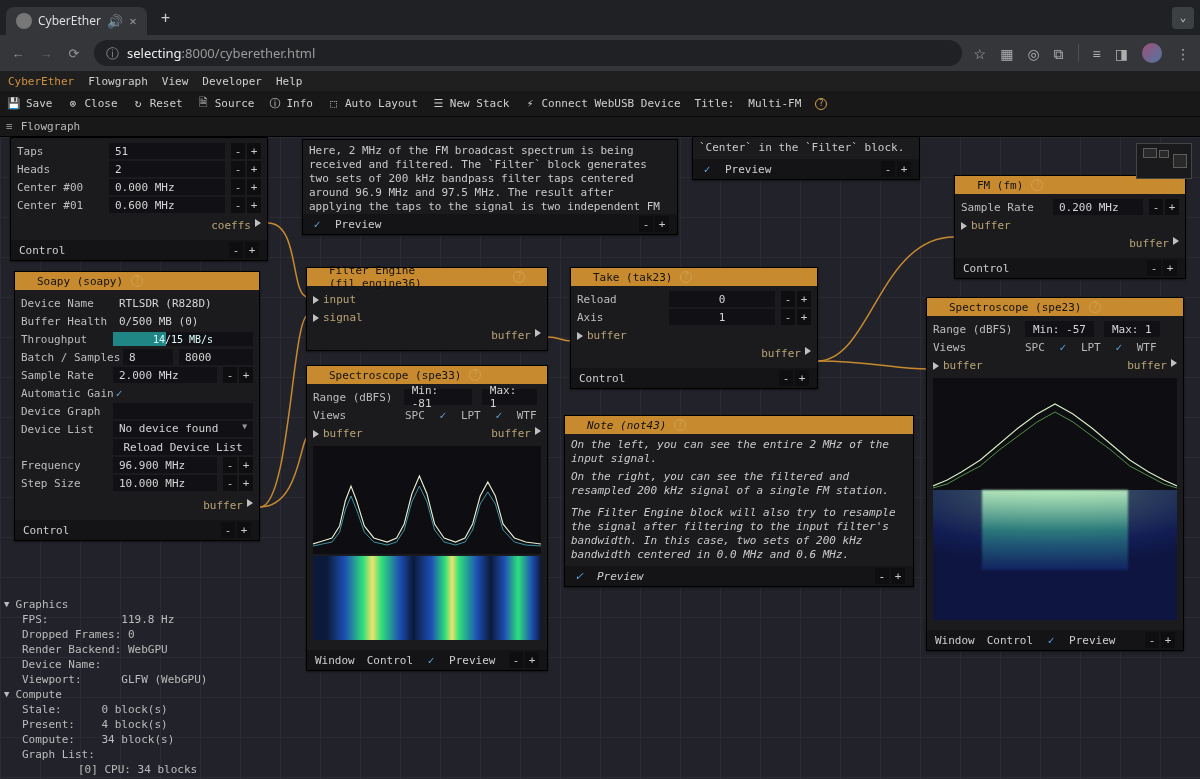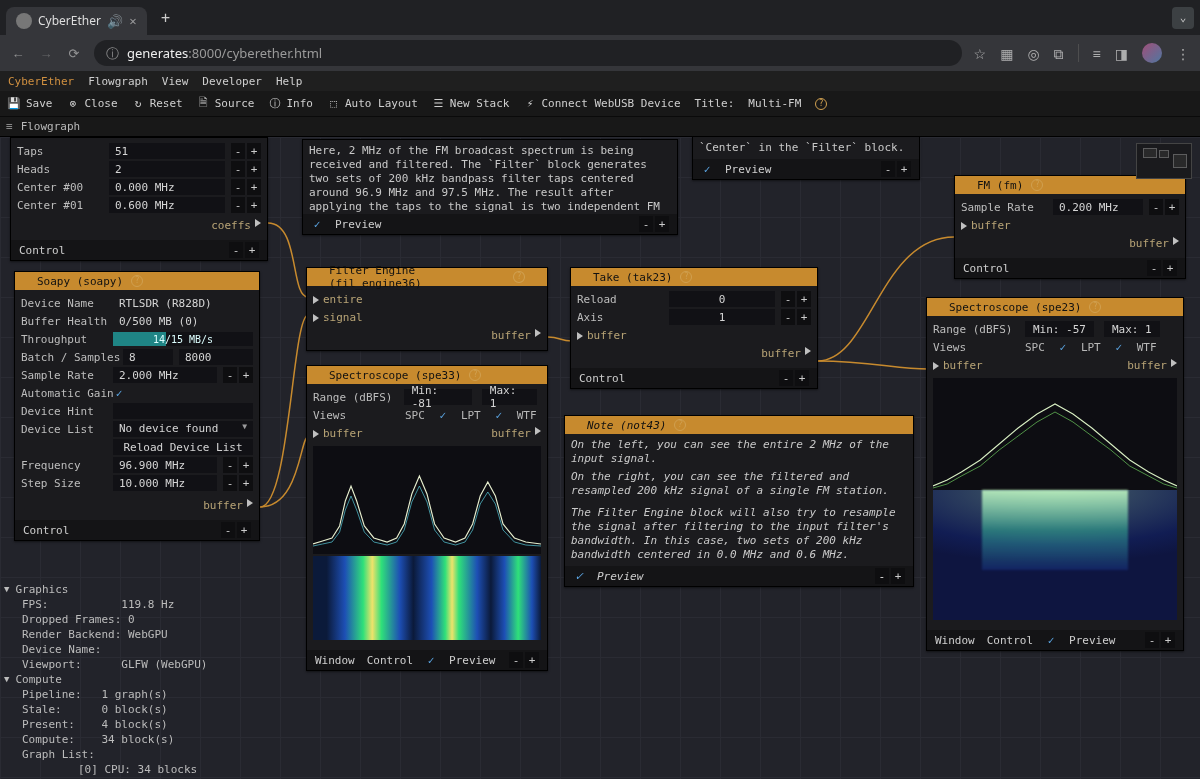--- a/index.html
+++ b/index.html
@@ -135,21 +135,21 @@
     <div class="dropbtn">⌄</div>
   </div>
 
   <div class="addrbar">
     <span class="nav-ico">←</span>
     <span class="nav-ico" style="opacity:.35">→</span>
     <span class="nav-ico">⟳</span>
     <div class="omni">
       <span class="lock">ⓘ</span>
       <span class="url">
-        <span class="host">generates</span><span class="path">:8000</span><span class="path">/cyberether.html</span>
+        <span class="host">selecting</span><span class="path">:8000</span><span class="path">/cyberether.html</span>
       </span>
     </div>
     <div class="addr-right">
       <span>☆</span>
       <span>▦</span>
       <span>◎</span>
       <span>⧉</span>
       <span class="sep"></span>
       <span>≡</span>
       <span>◨</span>
@@ -352,21 +352,21 @@
               <span class="spin">
                 <span class="b">-</span>
                 <span class="b">+</span>
               </span>
             </div>
           <div class="prow">
               <span class="plabel">Automatic Gain</span>
               <span class="chk on"></span>
             </div>
           <div class="prow">
-              <span class="plabel">Device Hint</span>
+              <span class="plabel">Device Graph</span>
               <span class="pval"></span>
             </div>
           <div class="prow">
               <span class="plabel">Device List</span>
               <span class="dropdown">
                 <span>No device found</span>
                 <span class="dd">▼</span>
               </span>
             </div>
           <div class="prow">
@@ -402,21 +402,21 @@
           </div>
       </div>
 
       <div class="node" id="n-fileng">
         <div class="hdr">
             <span>Filter Engine (fil_engine36)</span>
             <span class="helpdot q">?</span>
           </div>
         <div class="body">
           <div class="prow">
-              <span class="port in node-label">entire</span>
+              <span class="port in node-label">input</span>
             </div>
           <div class="prow">
               <span class="port in node-label">signal</span>
             </div>
           <div class="prow" style="justify-content:flex-end;">
               <span class="port right node-label">buffer</span>
             </div>
         </div>
       </div>
 
@@ -579,21 +579,20 @@
           </div>
         <div class="row"><span>FPS:</span>&nbsp;&nbsp;&nbsp;&nbsp;&nbsp;&nbsp;&nbsp;&nbsp;&nbsp;&nbsp;&nbsp;<span>119.8 Hz</span></div>
         <div class="row"><span>Dropped Frames:</span> <span>0</span></div>
         <div class="row"><span>Render Backend:</span> <span>WebGPU</span></div>
         <div class="row"><span>Device Name:</span></div>
         <div class="row"><span>Viewport:</span>&nbsp;&nbsp;&nbsp;&nbsp;&nbsp;&nbsp;<span>GLFW (WebGPU)</span></div>
         <div class="sect">
             <span class="caret">▼</span>
             <span>Compute</span>
           </div>
-        <div class="row"><span>Pipeline:</span>&nbsp;&nbsp;&nbsp;<span>1 graph(s)</span></div>
         <div class="row"><span>Stale:</span>&nbsp;&nbsp;&nbsp;&nbsp;&nbsp;&nbsp;<span>0 block(s)</span></div>
         <div class="row"><span>Present:</span>&nbsp;&nbsp;&nbsp;&nbsp;<span>4 block(s)</span></div>
         <div class="row"><span>Compute:</span>&nbsp;&nbsp;&nbsp;&nbsp;<span>34 block(s)</span></div>
         <div class="row"><span>Graph List:</span></div>
         <div class="row" style="padding-left:74px;"><span>[0] CPU: 34 blocks</span></div>
       </div>
 
     </div>
   </div>
 </div>

